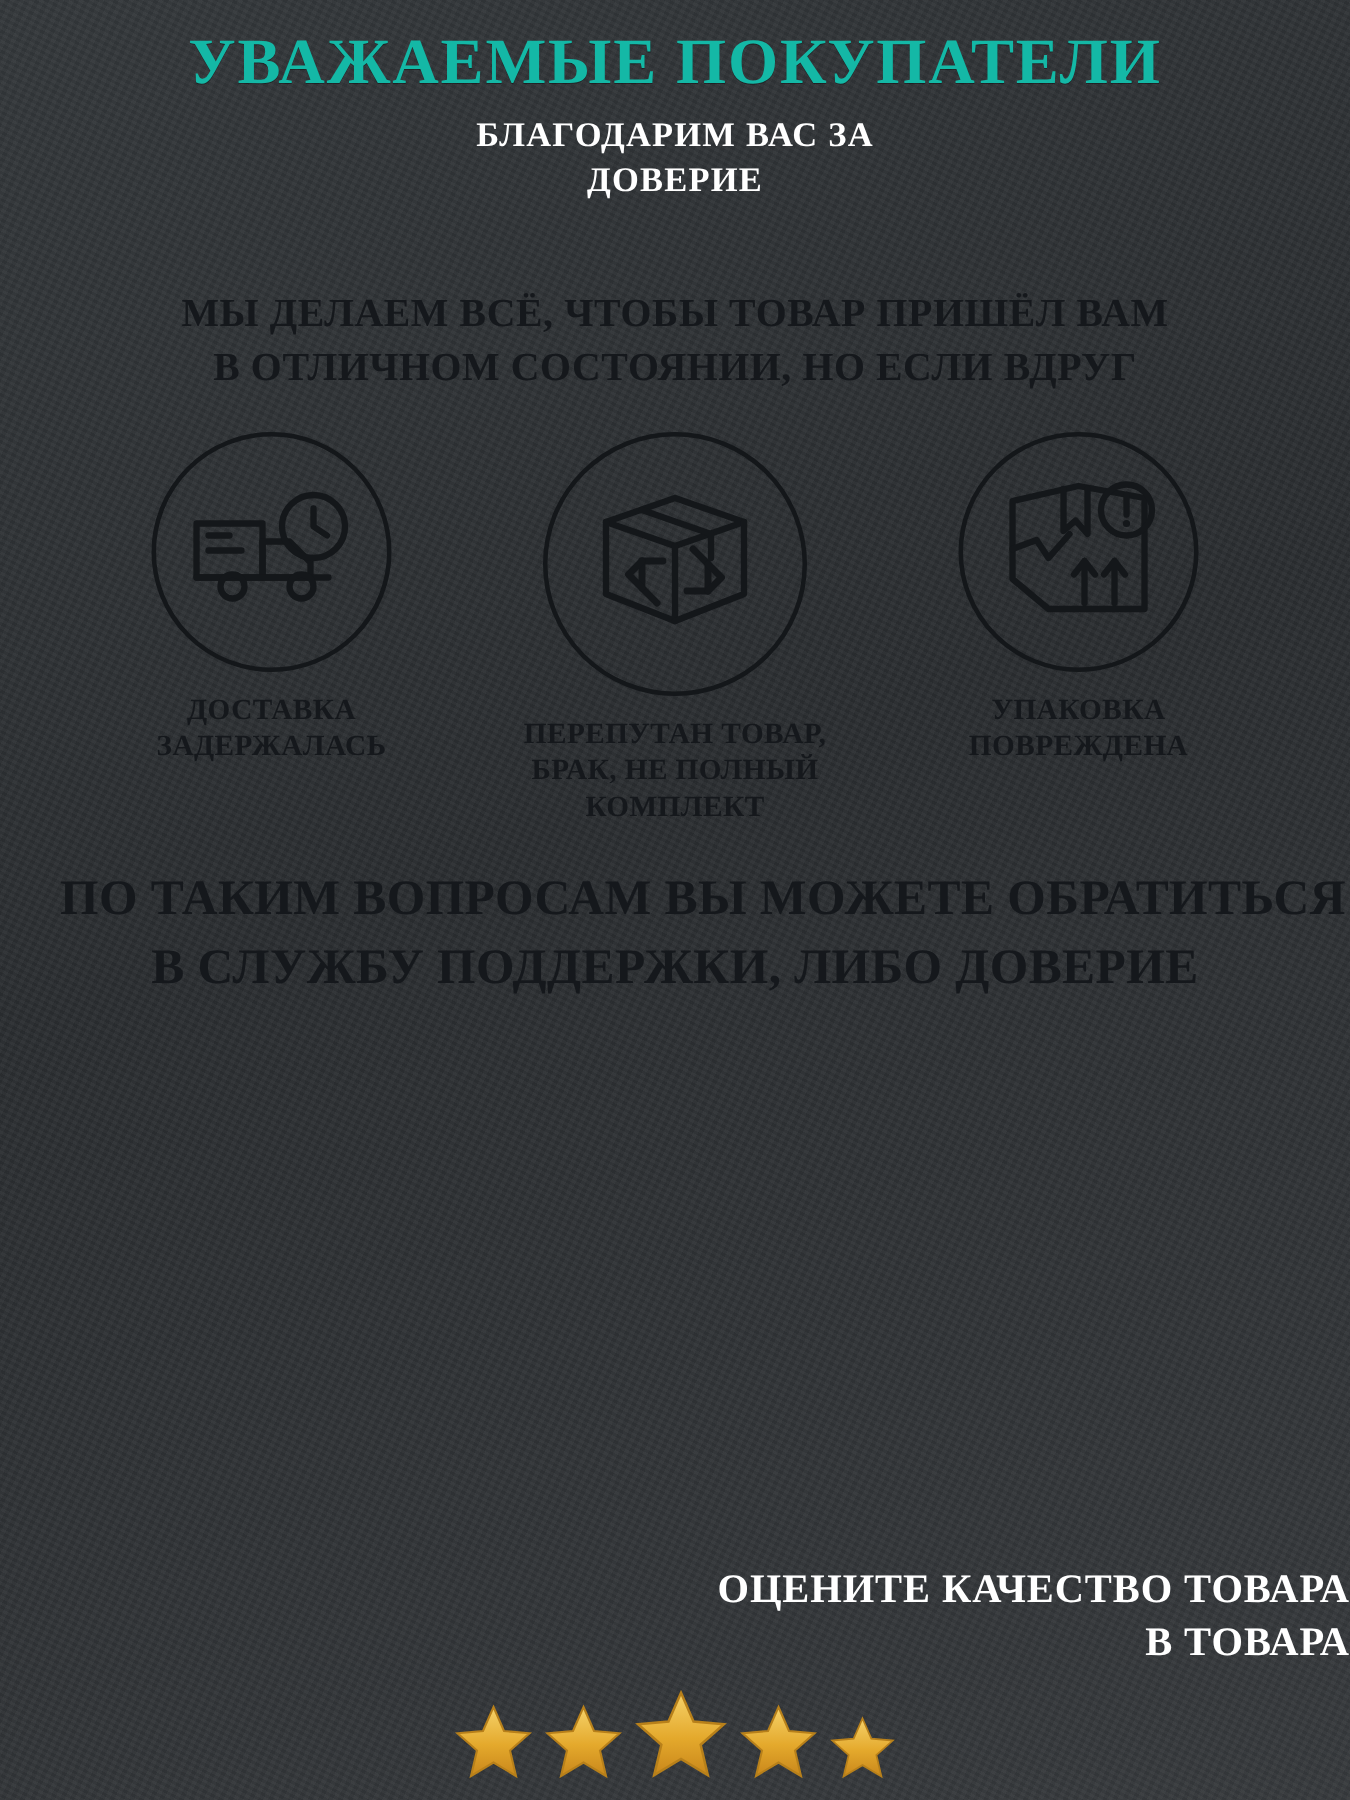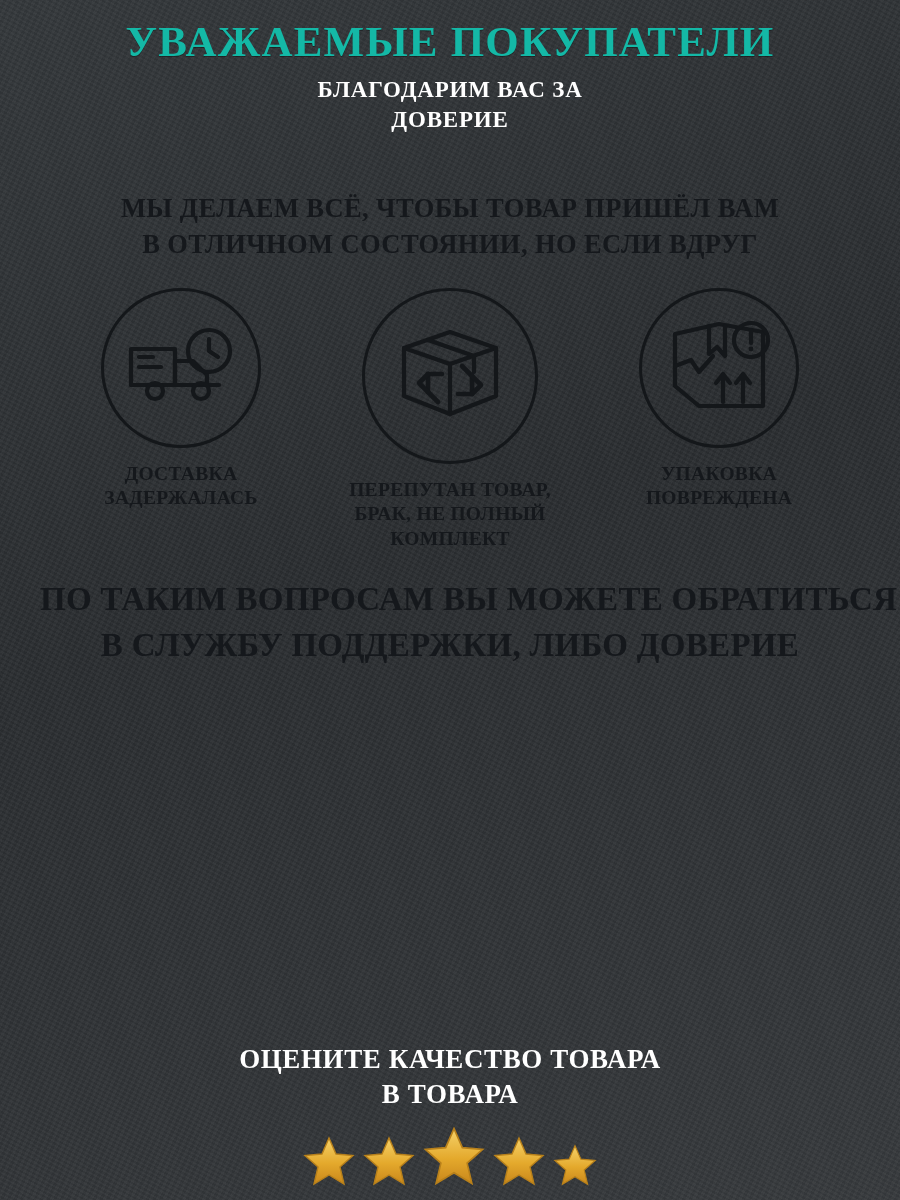--- a/index.html
+++ b/index.html
@@ -96,21 +96,21 @@
     letter-spacing: 0.3px; color: #15181c;
   }
 
   
   .footer {
     position: absolute; left: 0; right: 0; bottom: 14px;
     text-align: center; z-index: 6;
   }
   .footer-text {
     font-size: 27px; font-weight: bold; line-height: 1.3;
-    letter-spacing: 0.6px; color: #ffffff;
+    letter-spacing: 0.6px; color: #ffffff; text-align: right;
   }
   .stars { margin-top: 14px; display: flex; justify-content: center; align-items: flex-end; gap: 8px; }
   .star { display: block; }
 
   .nowrap { white-space: nowrap; }
 </style>
 </head>
 <body>
 
 <div class="bg-dark"></div>

